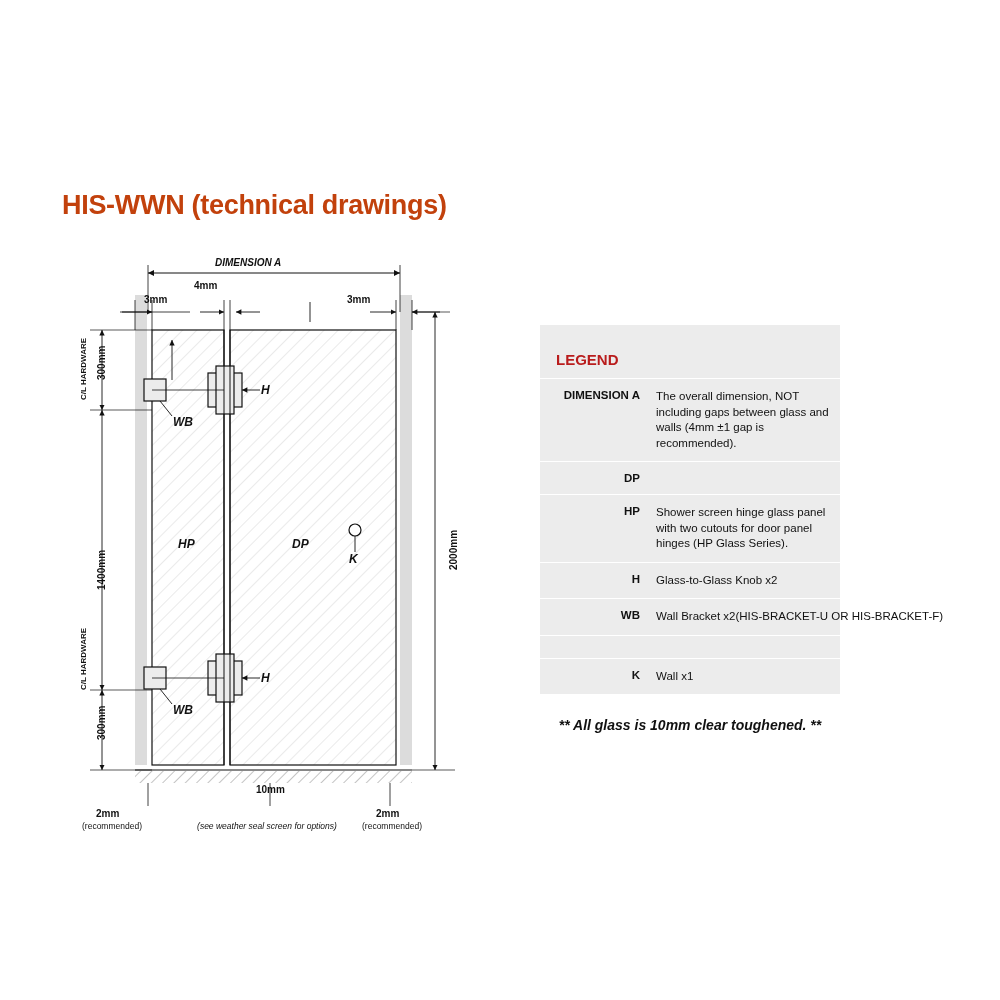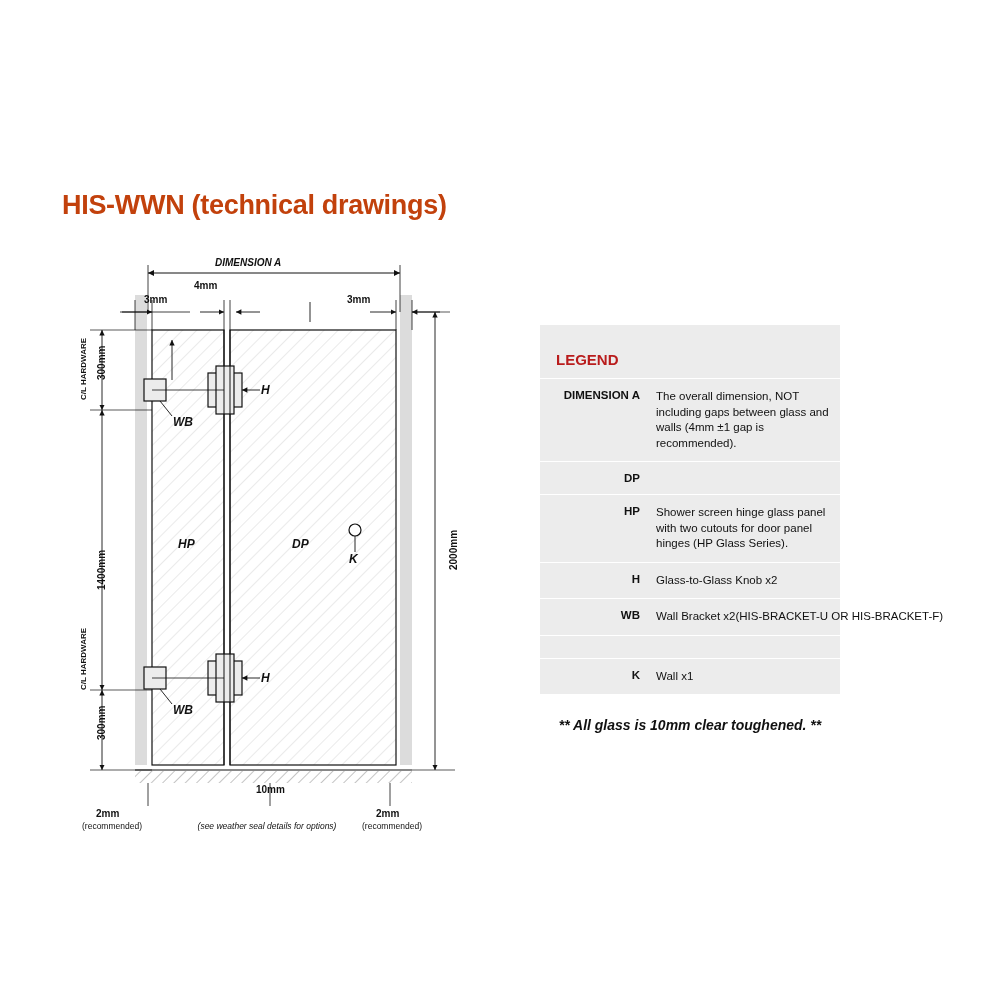--- a/index.html
+++ b/index.html
@@ -168,21 +168,21 @@
     <div class="lbl bi" style="left:201px;top:143px;font-size:12px;">H</div>
     <div class="lbl bi" style="left:201px;top:431px;font-size:12px;">H</div>
     <div class="lbl bi" style="left:113px;top:175px;font-size:12px;">WB</div>
     <div class="lbl bi" style="left:113px;top:463px;font-size:12px;">WB</div>
     <div class="lbl bi" style="left:289px;top:312px;font-size:12px;">K</div>
 
     <div class="lbl b" style="left:36px;top:568px;">2mm</div>
     <div class="lbl" style="left:22px;top:581px;font-size:8.5px;">(recommended)</div>
 
     <div class="lbl b" style="left:196px;top:544px;">10mm</div>
-    <div class="lbl it" style="left:117px;top:581px;font-size:8.5px;width:180px;white-space:normal;text-align:center;">(see weather seal details for options)</div>
+    <div class="lbl it" style="left:117px;top:581px;font-size:8.5px;width:180px;white-space:normal;text-align:center;">(see weather seal screen for options)</div>
 
     <div class="lbl b" style="left:316px;top:568px;">2mm</div>
     <div class="lbl" style="left:302px;top:581px;font-size:8.5px;">(recommended)</div>
   </div>
 
   <div class="legend">
     <div class="legend-title">LEGEND</div>
 
     <div class="lrow tall">
       <div class="k">DIMENSION A</div>

